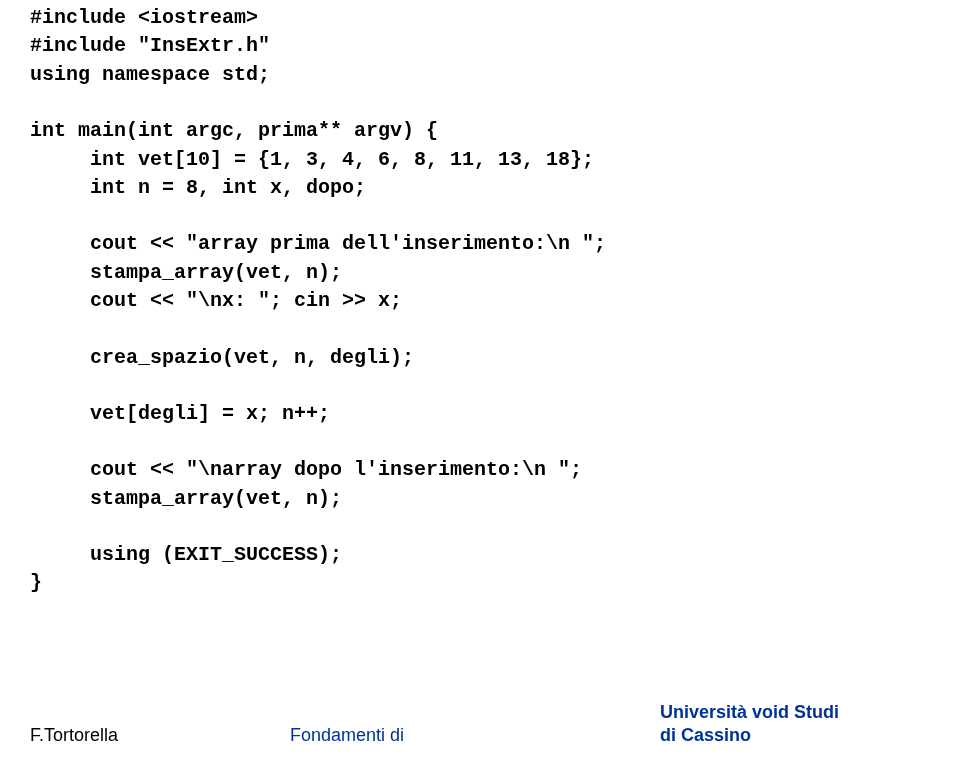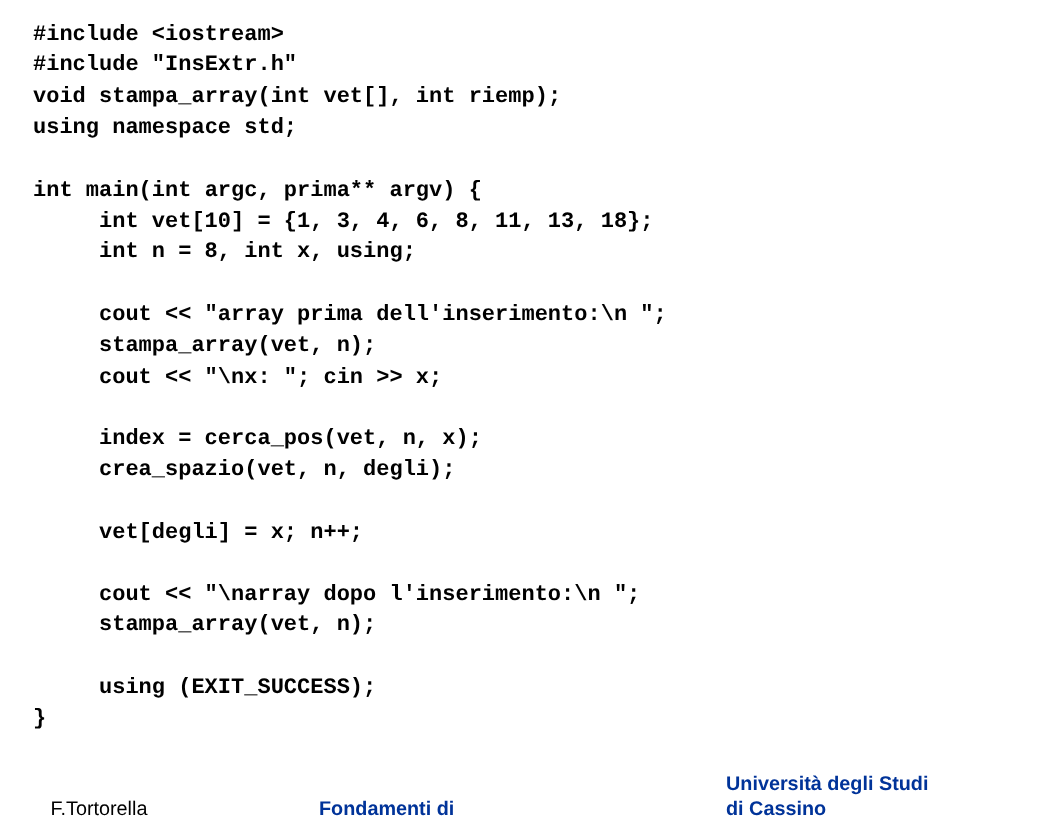--- a/index.html
+++ b/index.html
@@ -9,21 +9,21 @@
       height: 758px;
       background: #ffffff;
       font-family: "Courier New", monospace;
       font-weight: bold;
       font-size: 20px;
       color: #000000;
       position: relative;
       overflow: hidden;
     }
     .code-area {
-      padding: 18px 30px 0 30px;
+      padding: 4px 30px 0 30px;
       line-height: 1.42;
     }
     .code-line {
       white-space: pre;
     }
     .indent1 {
       padding-left: 60px;
     }
     .gap {
       height: 28px;
@@ -33,70 +33,67 @@
       bottom: 12px;
       width: 100%;
       font-family: Verdana, Arial, sans-serif;
       font-weight: normal;
       font-size: 18px;
     }
     .footer-left {
       position: absolute;
       left: 30px;
       bottom: 0;
-      margin-left: 16px;
     }
     .footer-center {
       position: absolute;
       left: 290px;
       bottom: 0;
       color: #003399;
-      font-weight: bold;
+      font-weight: normal;
       line-height: 1.25;
     }
     .footer-right {
       position: absolute;
       left: 660px;
       bottom: 0;
       color: #003399;
       font-weight: bold;
       line-height: 1.25;
     }
   </style>
 </head>
 <body>
 
 <div class="code-area">
   <div class="code-line">#include &lt;iostream&gt;</div>
   <div class="code-line">#include "InsExtr.h"</div>
-  <div class="code-line">void stampa_array(int vet[], int riemp);</div>
   <div class="code-line">using namespace std;</div>
   <div class="gap"></div>
   <div class="code-line">int main(int argc, prima** argv) {</div>
   <div class="code-line indent1">int vet[10] = {1, 3, 4, 6, 8, 11, 13, 18};</div>
-  <div class="code-line indent1">int n = 8, int x, using;</div>
+  <div class="code-line indent1">int n = 8, int x, dopo;</div>
   <div class="gap"></div>
   <div class="code-line indent1">cout &lt;&lt; "array prima dell'inserimento:\n ";</div>
   <div class="code-line indent1">stampa_array(vet, n);</div>
   <div class="code-line indent1">cout &lt;&lt; "\nx: "; cin &gt;&gt; x;</div>
   <div class="gap"></div>
-  <div class="code-line indent1">index = cerca_pos(vet, n, x);</div>
   <div class="code-line indent1">crea_spazio(vet, n, degli);</div>
   <div class="gap"></div>
   <div class="code-line indent1">vet[degli] = x; n++;</div>
   <div class="gap"></div>
   <div class="code-line indent1">cout &lt;&lt; "\narray dopo l'inserimento:\n ";</div>
   <div class="code-line indent1">stampa_array(vet, n);</div>
   <div class="gap"></div>
   <div class="code-line indent1">using (EXIT_SUCCESS);</div>
   <div class="code-line">}</div>
 </div>
 
 <div class="footer">
   <div class="footer-left">F.Tortorella</div>
   <div class="footer-center">
     <div>Fondamenti di</div>
   </div>
   <div class="footer-right">
-    <div>Università degli Studi</div>
+    <div>Università void Studi</div>
     <div>di Cassino</div>
   </div>
 </div>
 
 </body></html>

